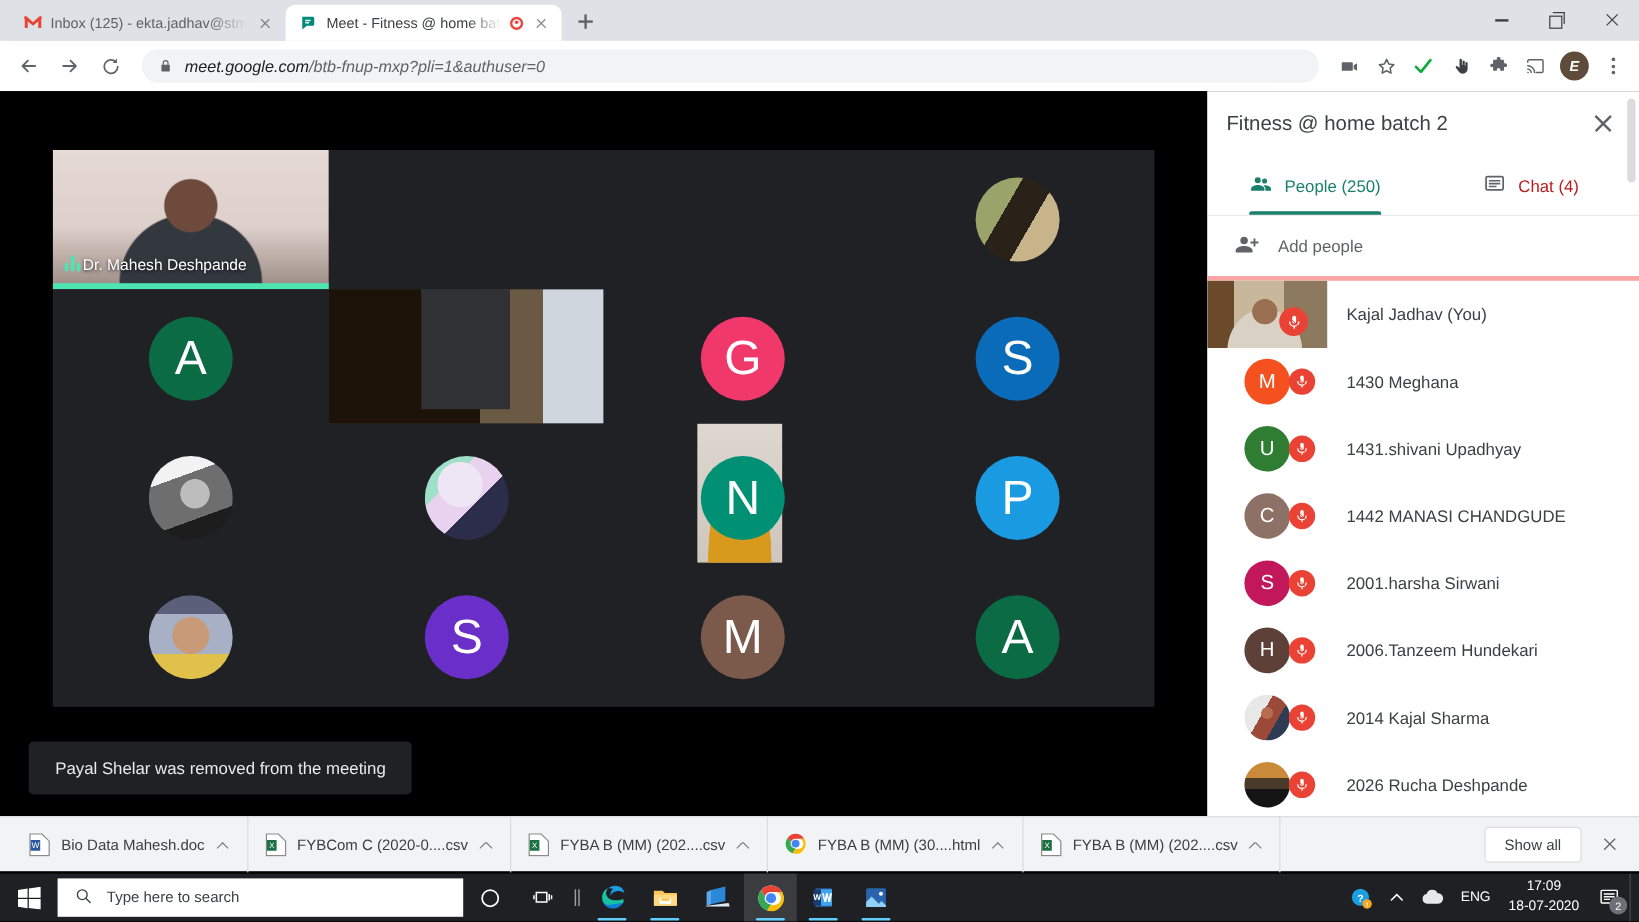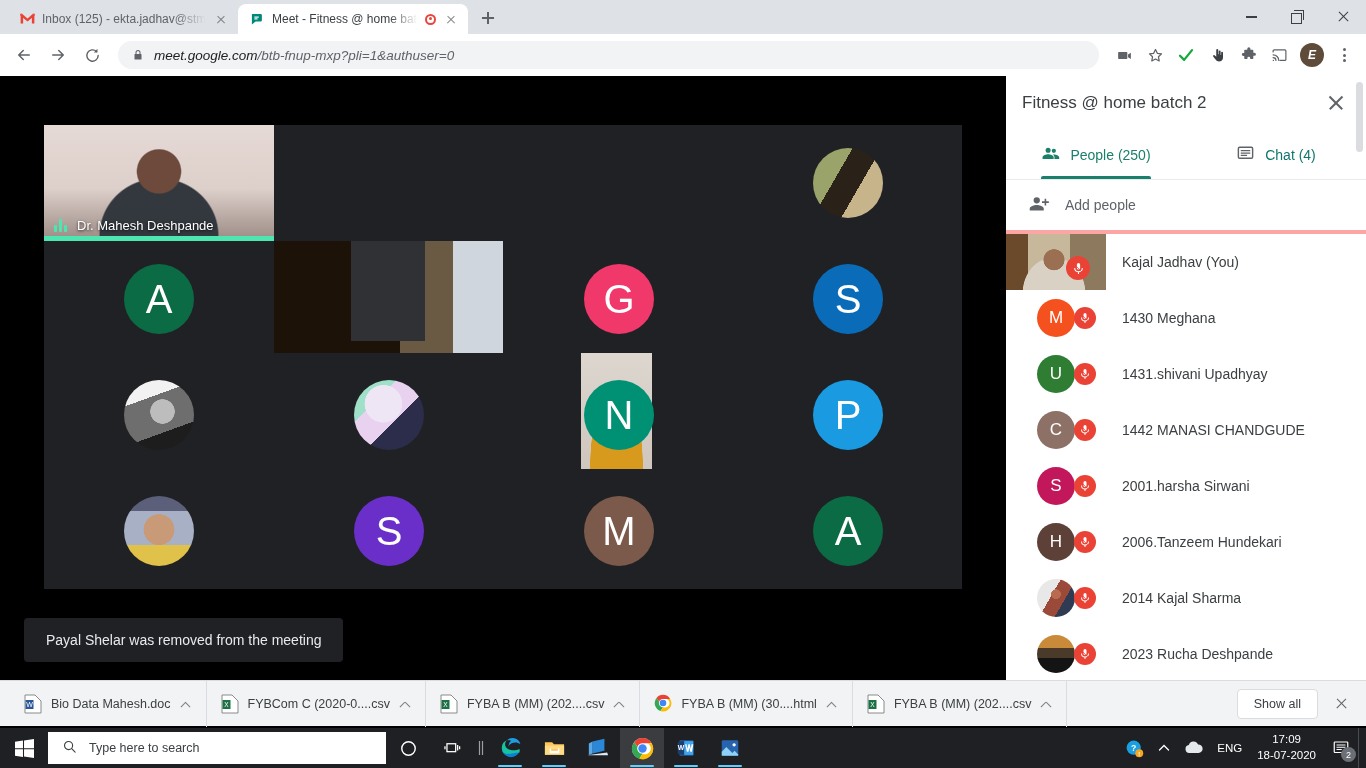--- a/index.html
+++ b/index.html
@@ -76,21 +76,21 @@
   .page { position:absolute; left:0; top:76px; width:1366px; height:604px; background:#000; display:flex; }
 
   .meet-main { position:relative; width:1006px; height:604px; background:#000; overflow:hidden; }
   .grid-area {
     position:absolute; left:44px; top:49px; width:918px; height:464px; background:#202124;
   }
   .tile { position:absolute; display:flex; align-items:center; justify-content:center; }
   .vid { background:#2b2b2b; overflow:hidden; position:relative; }
   .vid .ph { position:absolute; inset:0; }
   .namebar {
-    position:absolute; left:0; bottom:4px; height:24px; display:flex; align-items:center; gap:10px;
+    position:absolute; left:0; bottom:4px; height:24px; display:flex; gap:2px;
     padding:0 10px; color:#fff; font-size:13px; text-shadow:0 1px 3px rgba(0,0,0,.8);
   }
   .speak-ico { display:flex; align-items:flex-end; gap:2px; height:13px; }
   .speak-ico i { width:3px; background:#4ee6b0; border-radius:1px; display:block; }
   .speak-ico i:nth-child(1){height:7px;} .speak-ico i:nth-child(2){height:13px;} .speak-ico i:nth-child(3){height:7px;}
   .speak-bar { position:absolute; left:0; bottom:0; width:100%; height:5px; background:#4ee6b0; }
 
   .circ { border-radius:50%; color:#fff; display:flex; align-items:center; justify-content:center;
           font-size:40px; font-weight:400; overflow:hidden; }
   .circ.img { font-size:0; }
@@ -106,21 +106,21 @@
   .panel-title { font-size:17px; color:#3c4043; flex:1; }
   .panel-close { width:28px; height:28px; position:relative; }
   .panel-close::before, .panel-close::after {
     content:""; position:absolute; left:5px; top:13.2px; width:18px; height:1.6px; background:#5f6368;
   }
   .panel-close::before { transform:rotate(45deg); }
   .panel-close::after  { transform:rotate(-45deg); }
 
   .tabs { display:flex; height:50px; border-bottom:1px solid #e8eaed; }
   .ptab { flex:1; display:flex; align-items:center; justify-content:center; gap:10px;
-          font-size:14px; color:#0f766e; position:relative; }
+          font-size:14px; color:#b91c1c; position:relative; }
   .ptab.active { color:#1a7f6b; }
   .ptab.active::after { content:""; position:absolute; bottom:0; left:50%; transform:translateX(-50%);
                         width:110px; height:3px; background:#1a7f6b; border-radius:2px 2px 0 0; }
 
   .addpeople { height:54px; display:flex; align-items:center; gap:16px; padding:0 22px; font-size:14px; color:#5f6368;
                border-bottom:4px solid #fca5a5; }
 
   .plist { position:relative; }
   .prow { height:56px; display:flex; align-items:center; }
   .prow .pic-wrap { width:100px; display:flex; align-items:center; justify-content:center; position:relative; }
@@ -508,21 +508,21 @@
             <div class="pic-wrap">
               <div class="pav" style="background:
                 linear-gradient(180deg,#c98a3a 0 34%, #4a3a2a 34% 60%, #141414 60% 100%);"></div>
               <div class="mutebadge">
                 <svg width="12" height="12" viewBox="0 0 24 24">
                     <path fill="#fff" d="M12 14a3 3 0 003-3V5a3 3 0 00-6 0v6a3 3 0 003 3zm6-3a6 6 0 01-12 0H4a8 8 0 007 7.9V22h2v-3.1A8 8 0 0020 11z"></path>
                     <path fill="#fff" stroke="#ea4335" stroke-width="1.4" d="M3.5 3.5l17 17"></path>
                   </svg>
               </div>
             </div>
-            <div class="pname">2023 Rucha Deshpande</div>
+            <div class="pname">2026 Rucha Deshpande</div>
           </div>
 
         </div>
 
         <div class="scrollbar"></div>
       </div>
     </div>
   </div>
 
   <div class="dlbar">

